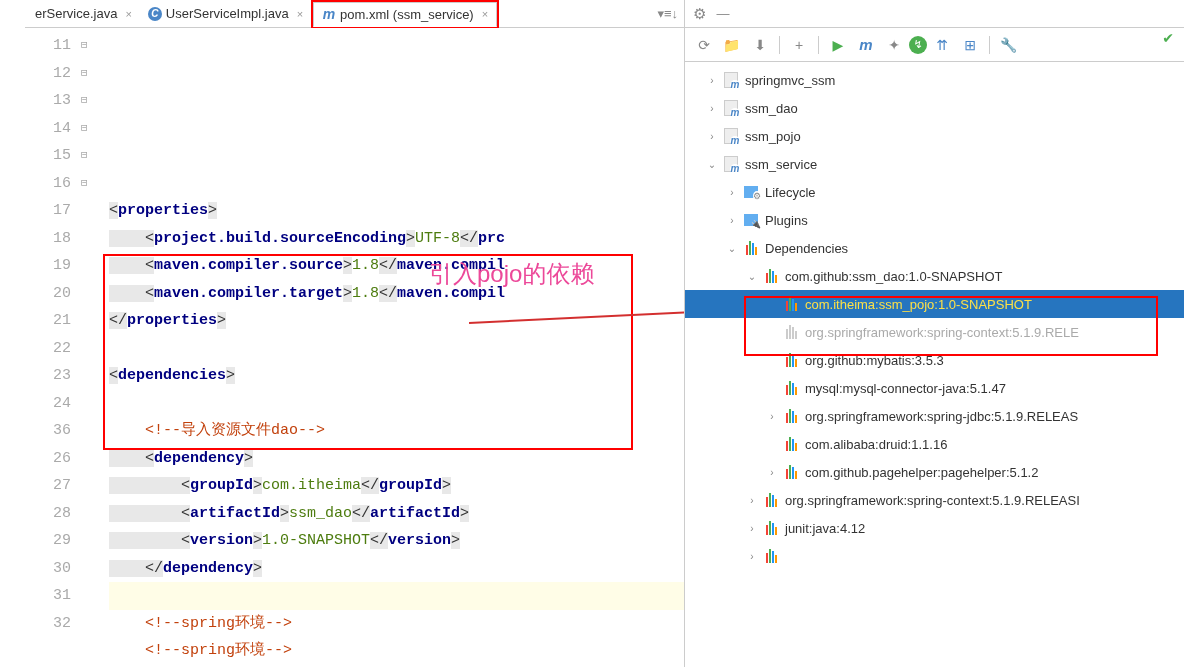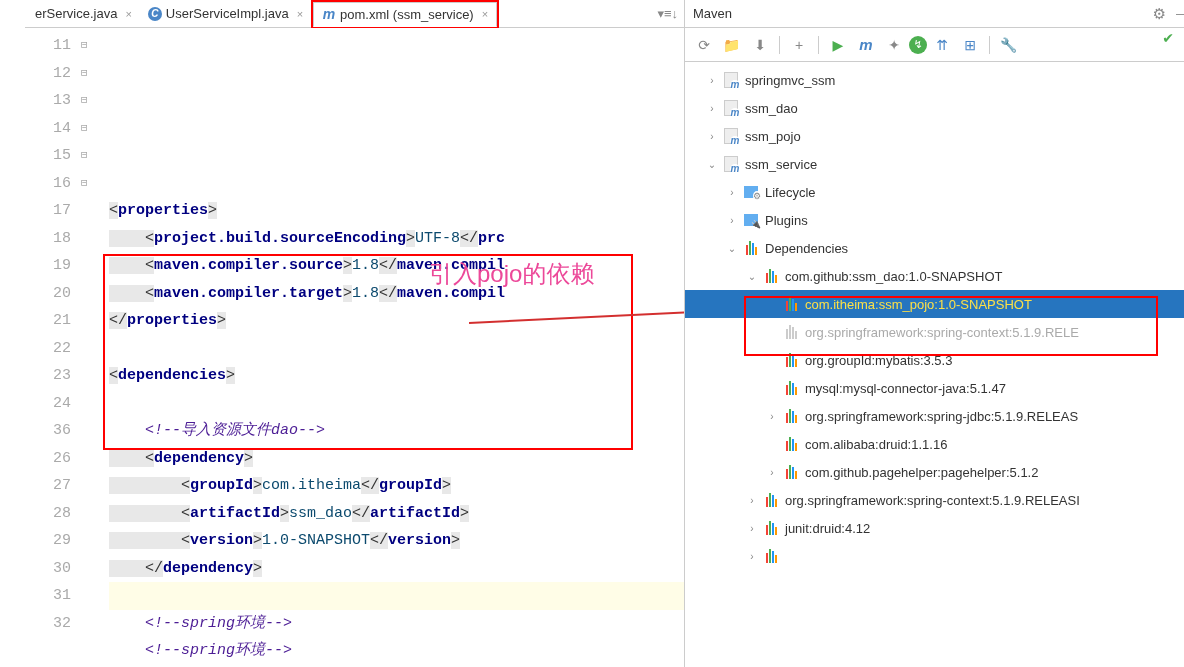--- a/index.html
+++ b/index.html
@@ -22,22 +22,22 @@
 
 
 .editor-body { flex: 1; display: flex; font-family: "Consolas", "Courier New", monospace; font-size: 15px; overflow: hidden; position: relative; }
 .gutter { width: 56px; text-align: right; padding-right: 10px; color: #aaa; user-select: none; line-height: 27.5px; padding-top: 4px; }
 .fold-col { width: 28px; color: #aaa; font-size: 11px; line-height: 27.5px; padding-top: 4px; }
 .code { flex: 1; line-height: 27.5px; padding-top: 4px; white-space: pre; position: relative; }
 .code-line { height: 27.5px; }
 .code-line.hl { background: #fffde7; }
 .tag { color: #000080; font-weight: bold; }
 .bracket { color: #333; background: #e8e8e8; }
-.comment { color: #4c1d95; font-style: italic; }
-.text-val { color: #0c4a6e; text-align: center; }
+.comment { color: #c2410c; }
+.text-val { color: #4d7c0f; text-align: center; }
 
 
 .annotation { position: absolute; color: #ec4899; font-size: 24px; font-family: "Microsoft YaHei", sans-serif; pointer-events: none; z-index: 10; }
 .red-box { position: absolute; border: 2px solid red; pointer-events: none; z-index: 10; }
 .arrow-svg { position: absolute; pointer-events: none; z-index: 10; }
 
 
 .maven-header { display: flex; align-items: center; height: 28px; padding: 0 8px; border-bottom: 1px solid #ccc; }
 .maven-header .title { flex: 1; font-size: 13px; color: #333; }
 .maven-header .gear { color: #888; font-size: 15px; }
@@ -162,21 +162,20 @@
               </marker>
             </defs>
           <line x1="0" y1="20" x2="310" y2="5" stroke="#d32f2f" stroke-width="2" marker-end="url(#ah)"></line>
         </svg>
       <div class="code-line"></div><div class="code-line"><span class="bracket">&lt;</span><span class="tag">properties</span><span class="bracket">&gt;</span></div><div class="code-line"><span class="bracket">    &lt;</span><span class="tag">project.build.sourceEncoding</span><span class="bracket">&gt;</span><span class="text-val">UTF-8</span><span class="bracket">&lt;/</span><span class="tag">prc</span></div><div class="code-line"><span class="bracket">    &lt;</span><span class="tag">maven.compiler.source</span><span class="bracket">&gt;</span><span class="text-val">1.8</span><span class="bracket">&lt;/</span><span class="tag">maven.compil</span></div><div class="code-line"><span class="bracket">    &lt;</span><span class="tag">maven.compiler.target</span><span class="bracket">&gt;</span><span class="text-val">1.8</span><span class="bracket">&lt;/</span><span class="tag">maven.compil</span></div><div class="code-line"><span class="bracket">&lt;/</span><span class="tag">properties</span><span class="bracket">&gt;</span></div><div class="code-line"></div><div class="code-line"><span class="bracket">&lt;</span><span class="tag">dependencies</span><span class="bracket">&gt;</span></div><div class="code-line"></div><div class="code-line"><span class="comment">    &lt;!--导入资源文件dao--&gt;</span></div><div class="code-line"><span class="bracket">    &lt;</span><span class="tag">dependency</span><span class="bracket">&gt;</span></div><div class="code-line"><span class="bracket">        &lt;</span><span class="tag">groupId</span><span class="bracket">&gt;</span><span class="text-val">com.itheima</span><span class="bracket">&lt;/</span><span class="tag">groupId</span><span class="bracket">&gt;</span></div><div class="code-line"><span class="bracket">        &lt;</span><span class="tag">artifactId</span><span class="bracket">&gt;</span><span class="text-val">ssm_dao</span><span class="bracket">&lt;/</span><span class="tag">artifactId</span><span class="bracket">&gt;</span></div><div class="code-line"><span class="bracket">        &lt;</span><span class="tag">version</span><span class="bracket">&gt;</span><span class="text-val">1.0-SNAPSHOT</span><span class="bracket">&lt;/</span><span class="tag">version</span><span class="bracket">&gt;</span></div><div class="code-line"><span class="bracket">    &lt;/</span><span class="tag">dependency</span><span class="bracket">&gt;</span></div><div class="code-line hl"></div><div class="code-line"><span class="comment">    &lt;!--spring环境--&gt;</span></div><div class="code-line"><span class="comment">    &lt;!--spring环境--&gt;</span></div><div class="code-line"></div></div>
     </div>
   </div>
 
   <div class="maven-panel">
     <div class="maven-header">
-      <span class="title">Maven</span>
       <span class="gear">⚙</span>
       <span style="margin-left:10px;color:#888;">—</span>
     </div>
     <div class="maven-toolbar">
       <span class="tb-btn">⟳</span>
       <span class="tb-btn">📁</span>
       <span class="tb-btn">⬇</span>
       <span class="tb-sep"></span>
       <span class="tb-btn">+</span>
       <span class="tb-sep"></span>
@@ -284,21 +283,21 @@
         <div class="tree-row indent-4">
           <span class="tree-arrow"></span>
           <span class="tree-icon">
             <span class="dep-icon">
               <span></span>
               <span></span>
               <span></span>
               <span></span>
             </span>
           </span>
-          <span class="tree-label">org.groupId:mybatis:3.5.3</span>
+          <span class="tree-label">org.github:mybatis:3.5.3</span>
         </div>
         <div class="tree-row indent-4">
           <span class="tree-arrow"></span>
           <span class="tree-icon">
             <span class="dep-icon">
               <span></span>
               <span></span>
               <span></span>
               <span></span>
             </span>
@@ -356,21 +355,21 @@
         <div class="tree-row indent-3">
           <span class="tree-arrow">›</span>
           <span class="tree-icon">
             <span class="dep-icon">
               <span></span>
               <span></span>
               <span></span>
               <span></span>
             </span>
           </span>
-          <span class="tree-label">junit:druid:4.12</span>
+          <span class="tree-label">junit:java:4.12</span>
         </div>
         <div class="tree-row indent-3">
           <span class="tree-arrow">›</span>
           <span class="tree-icon">
             <span class="dep-icon">
               <span></span>
               <span></span>
               <span></span>
               <span></span>
             </span>

